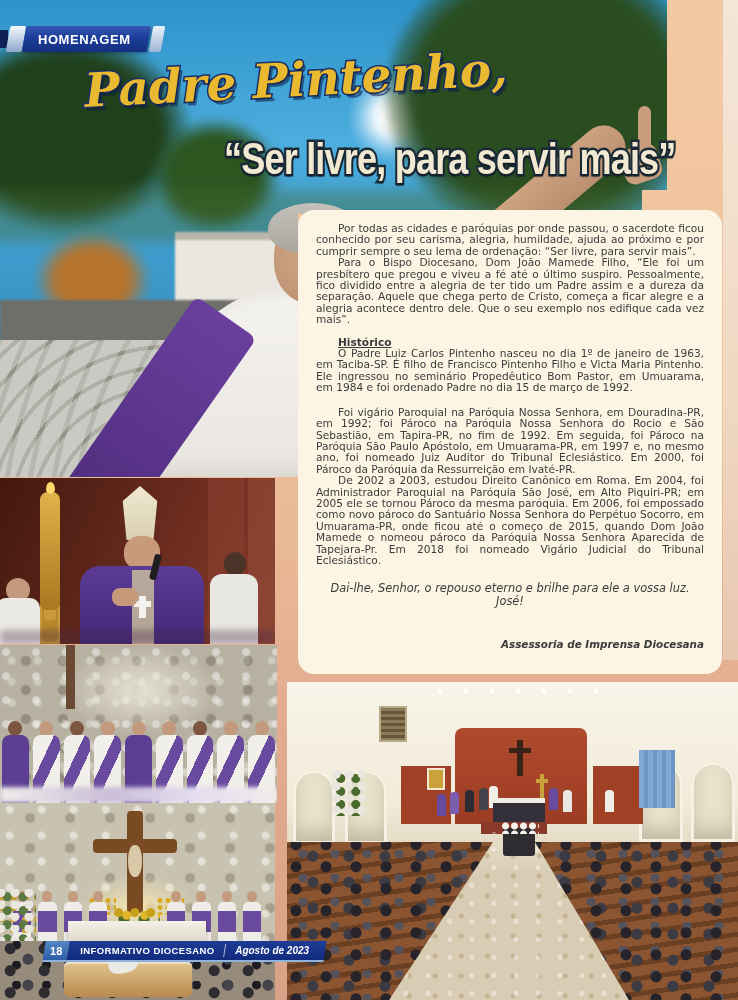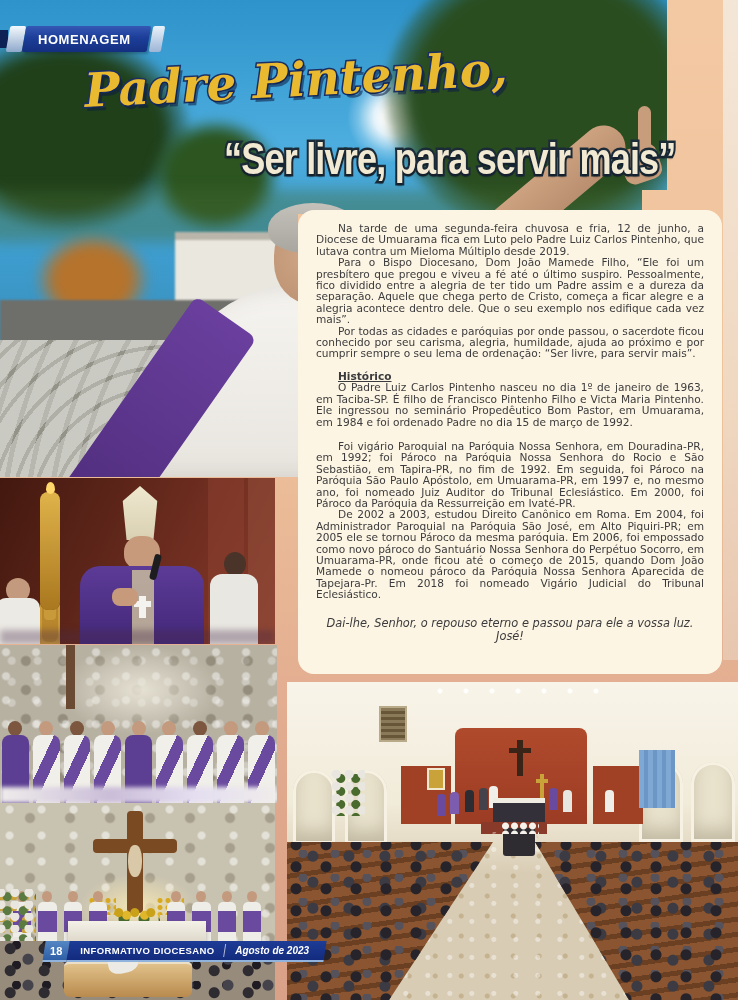--- a/index.html
+++ b/index.html
@@ -284,31 +284,30 @@
     <div class="banner-body">
       <span>HOMENAGEM</span>
     </div>
     <div class="banner-capR"></div>
   </div>
 
   <div class="script-title">Padre Pintenho,</div>
   <div class="headline">“Ser livre, para servir mais”</div>
 
   <div class="textbox">
-    <p>Na tarde de uma segunda-feira chuvosa e fria, 12 de junho, a Diocese de Umuarama fica em Luto pelo Padre Luiz Carlos Pintenho, que lutava contra um Mieloma Múltiplo desde 2019.</p>
+    <p>Por todas as cidades e paróquias por onde passou, o sacerdote ficou conhecido por seu carisma, alegria, humildade, ajuda ao próximo e por cumprir sempre o seu lema de ordenação: “Ser livre, para servir mais”.</p>
     <p>Para o Bispo Diocesano, Dom João Mamede Filho, “Ele foi um presbítero que pregou e viveu a fé até o último suspiro. Pessoalmente, fico dividido entre a alegria de ter tido um Padre assim e a dureza da separação. Aquele que chega perto de Cristo, começa a ficar alegre e a alegria acontece dentro dele. Que o seu exemplo nos edifique cada vez mais”.</p>
-    <p>Por todas as cidades e paróquias por onde passou, o sacerdote ficou conhecido por seu carisma, alegria, humildade, ajuda ao próximo e por cumprir sempre o seu lema de ordenação: “Ser livre, para servir mais”.</p>
     <div class="gap-s"></div>
     <div class="historic-head">Histórico</div>
     <p>O Padre Luiz Carlos Pintenho nasceu no dia 1º de janeiro de 1963, em Taciba-SP. É filho de Francisco Pintenho Filho e Victa Maria Pintenho. Ele ingressou no seminário Propedêutico Bom Pastor, em Umuarama, em 1984 e foi ordenado Padre no dia 15 de março de 1992.</p>
     <div class="gap-m"></div>
     <p>Foi vigário Paroquial na Paróquia Nossa Senhora, em Douradina-PR, em 1992; foi Pároco na Paróquia Nossa Senhora do Rocio e São Sebastião, em Tapira-PR, no fim de 1992. Em seguida, foi Pároco na Paróquia São Paulo Apóstolo, em Umuarama-PR, em 1997 e, no mesmo ano, foi nomeado Juiz Auditor do Tribunal Eclesiástico. Em 2000, foi Pároco da Paróquia da Ressurreição em Ivaté-PR.</p>
     <p>De 2002 a 2003, estudou Direito Canônico em Roma. Em 2004, foi Administrador Paroquial na Paróquia São José, em Alto Piquiri-PR; em 2005 ele se tornou Pároco da mesma paróquia. Em 2006, foi empossado como novo pároco do Santuário Nossa Senhora do Perpétuo Socorro, em Umuarama-PR, onde ficou até o começo de 2015, quando Dom João Mamede o nomeou pároco da Paróquia Nossa Senhora Aparecida de Tapejara-Pr. Em 2018 foi nomeado Vigário Judicial do Tribunal Eclesiástico.</p>
     <div class="prayer">
-      <span>Dai-lhe, Senhor, o repouso eterno e passou para ele a vossa luz.</span><br>
+      <span>Dai-lhe, Senhor, o repouso eterno e brilhe para ele a vossa luz.</span><br>
       <span>José!</span>
     </div>
     <div class="credits">
       <div class="credit1">Assessoria de Imprensa Diocesana</div>
 
     </div>
   </div>
 
   <div class="photo bishop">
     <div class="bp-col1"></div>

